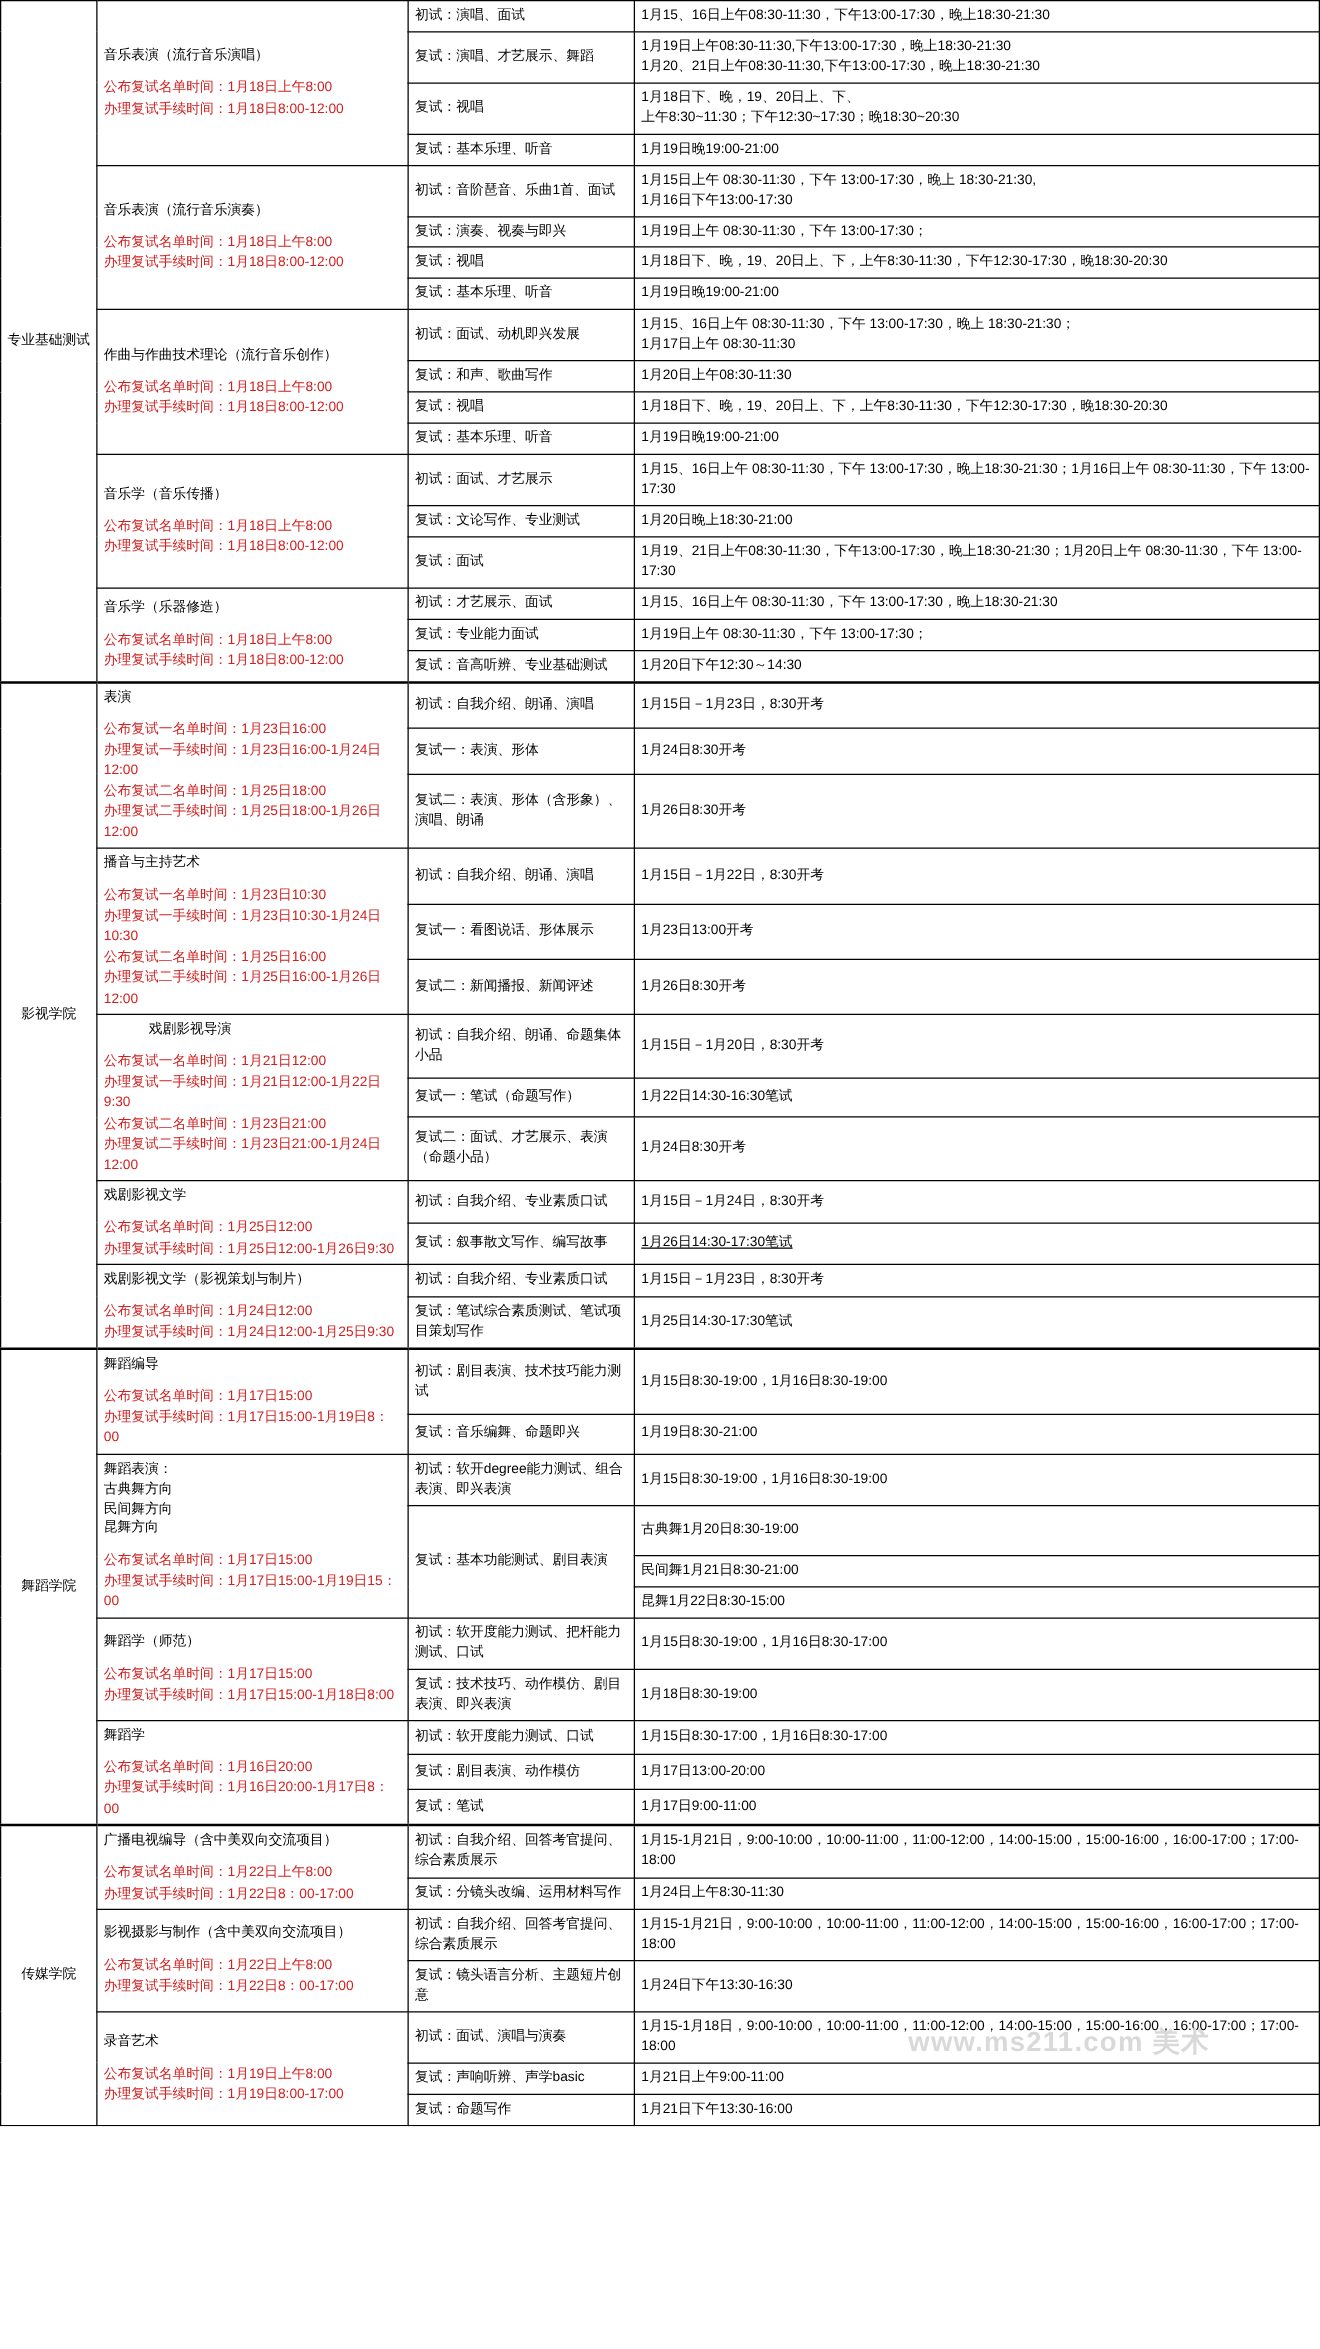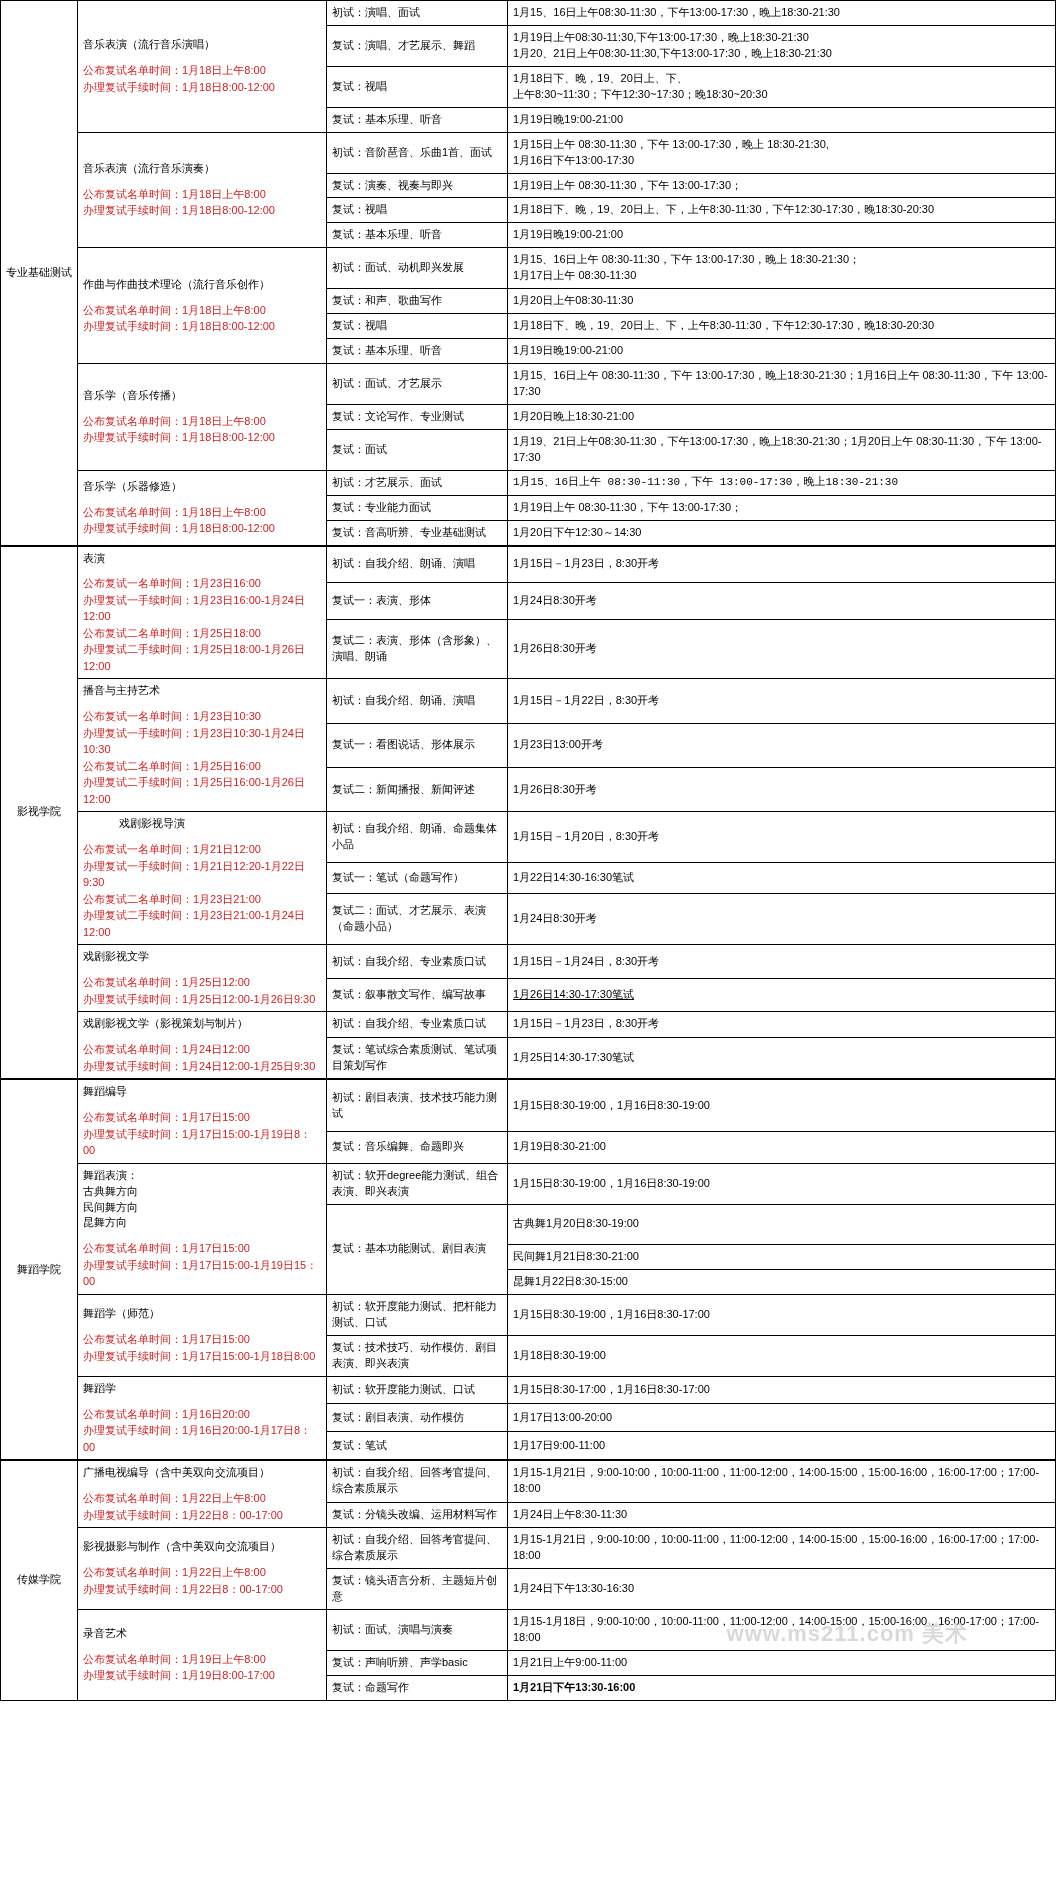--- a/index.html
+++ b/index.html
@@ -108,21 +108,21 @@
           <td class="stage">复试：面试</td>
           <td class="time" style="white-space: pre-line;">1月19、21日上午08:30-11:30，下午13:00-17:30，晚上18:30-21:30；1月20日上午  08:30-11:30，下午  13:00-17:30</td>
         </tr>
         <tr>
           <td class="major" rowspan="3">
             <span class="majname" style="white-space: pre-line;">音乐学（乐器修造）</span>
             <span class="red mt">公布复试名单时间：1月18日上午8:00</span>
             <span class="red">办理复试手续时间：1月18日8:00-12:00</span>
           </td>
           <td class="stage">初试：才艺展示、面试</td>
-          <td class="time" style="white-space: pre-line; font-family: Liberation Mono, monospace;">1月15、16日上午  08:30-11:30，下午  13:00-17:30，晚上18:30-21:30</td>
+          <td class="time" style="white-space: pre-line;">1月15、16日上午  08:30-11:30，下午  13:00-17:30，晚上18:30-21:30</td>
         </tr>
         <tr>
           <td class="stage">复试：专业能力面试</td>
           <td class="time" style="white-space: pre-line;">1月19日上午  08:30-11:30，下午  13:00-17:30；</td>
         </tr>
         <tr>
           <td class="stage">复试：音高听辨、专业基础测试</td>
           <td class="time" style="white-space: pre-line;">1月20日下午12:30～14:30</td>
         </tr>
         <tr class="first-of-college">
@@ -161,21 +161,21 @@
           <td class="time" style="white-space: pre-line;">1月23日13:00开考</td>
         </tr>
         <tr>
           <td class="stage">复试二：新闻播报、新闻评述</td>
           <td class="time" style="white-space: pre-line;">1月26日8:30开考</td>
         </tr>
         <tr>
           <td class="major" rowspan="3">
             <span class="majname" style="white-space: pre-line; margin-left: 36px;">戏剧影视导演</span>
             <span class="red mt">公布复试一名单时间：1月21日12:00</span>
-            <span class="red">办理复试一手续时间：1月21日12:20-1月22日9:30</span>
+            <span class="red">办理复试一手续时间：1月21日12:00-1月22日9:30</span>
             <span class="red">公布复试二名单时间：1月23日21:00</span>
             <span class="red">办理复试二手续时间：1月23日21:00-1月24日12:00</span>
           </td>
           <td class="stage">初试：自我介绍、朗诵、命题集体小品</td>
           <td class="time" style="white-space: pre-line;">1月15日－1月20日，8:30开考</td>
         </tr>
         <tr>
           <td class="stage">复试一：笔试（命题写作）</td>
           <td class="time" style="white-space: pre-line;">1月22日14:30-16:30笔试</td>
         </tr>
@@ -310,18 +310,18 @@
           </td>
           <td class="stage">初试：面试、演唱与演奏</td>
           <td class="time" style="white-space: pre-line; margin-left: 48px;">1月15-1月18日，9:00-10:00，10:00-11:00，11:00-12:00，14:00-15:00，15:00-16:00，16:00-17:00；17:00-18:00</td>
         </tr>
         <tr>
           <td class="stage">复试：声响听辨、声学basic</td>
           <td class="time" style="white-space: pre-line;">1月21日上午9:00-11:00</td>
         </tr>
         <tr>
           <td class="stage">复试：命题写作</td>
-          <td class="time" style="white-space: pre-line; font-weight: bold;">1月21日下午13:30-16:00</td>
+          <td class="time" style="white-space: pre-line;">1月21日下午13:30-16:00</td>
         </tr>
       </tbody>
   </table>
   <div class="wm">www.ms211.com 美术</div>
 </div>
 
 </body></html>

